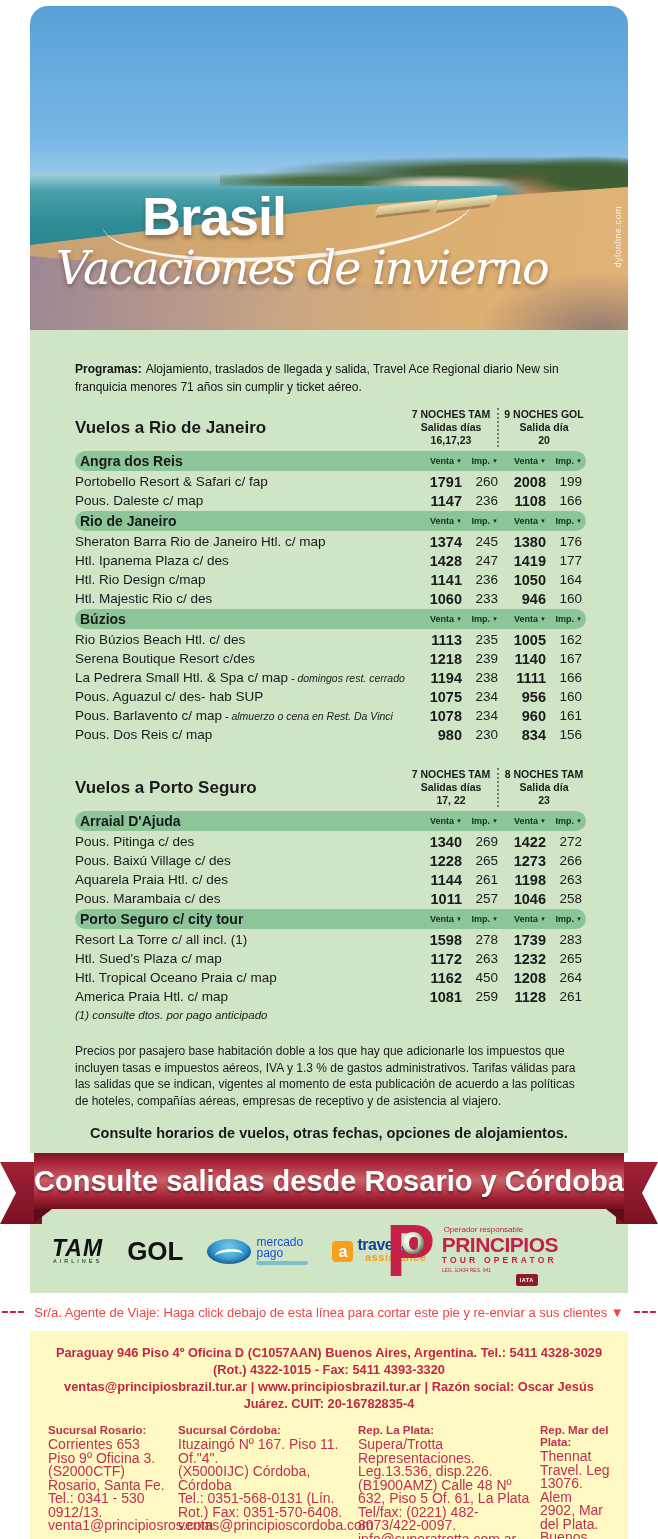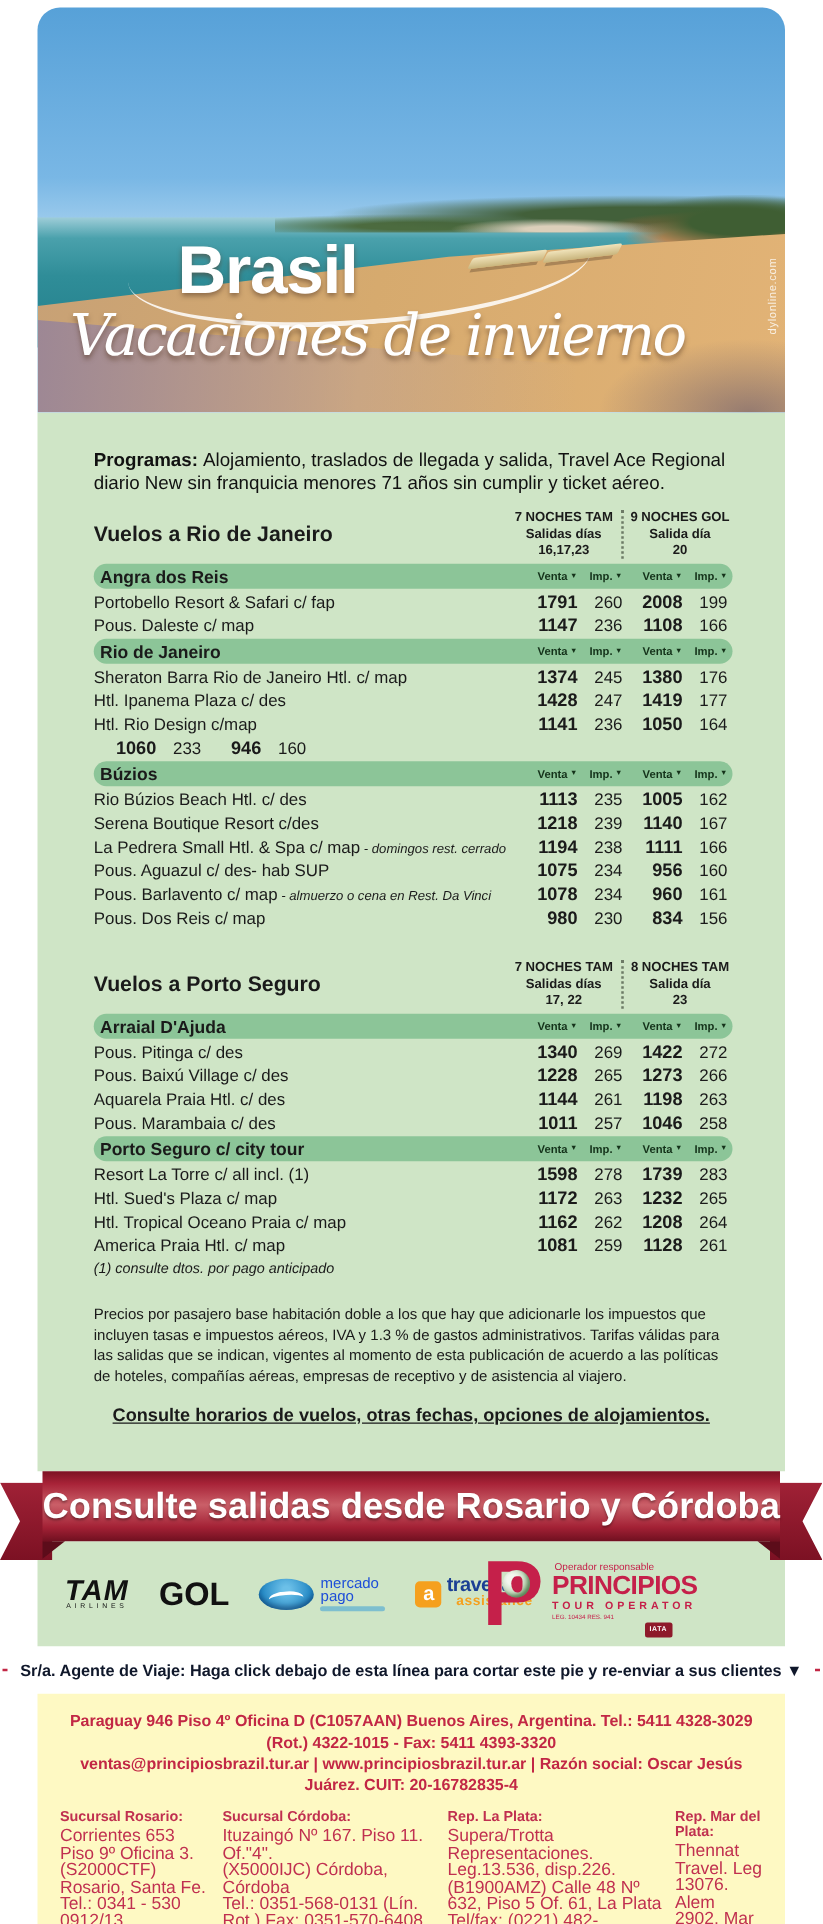--- a/index.html
+++ b/index.html
@@ -42,21 +42,21 @@
     letter-spacing:-1px;text-shadow:0 3px 4px rgba(90,60,40,.55);}
   .t2{margin-left:26px;font-family:"DejaVu Serif",serif;font-style:italic;font-size:46px;line-height:54px;
     color:#fff;letter-spacing:-2px;text-shadow:0 3px 4px rgba(90,60,40,.55);white-space:nowrap;}
   .credit{position:absolute;right:5px;top:200px;writing-mode:vertical-rl;transform:rotate(180deg);
     font-size:9px;color:rgba(255,255,255,.8);letter-spacing:.5px;}
 
   
   .green{background:#cfe5c6;margin:0 30px;}
   .pad{padding-left:45px;padding-right:42px;}
   .green-top{padding-top:30px;}
-  .intro{font-size:15px;line-height:18px;color:#111;}
+  .intro{font-size:12px;line-height:18px;color:#111;}
   .intro b{margin-right:4px;}
 
   .thead{display:flex;align-items:stretch;margin-top:12px;margin-bottom:4px;}
   .ttitle{flex:1;font-weight:700;font-size:17px;align-self:center;}
   .cgroup{text-align:center;font-weight:700;font-size:10.5px;line-height:13px;align-self:center;}
   .cgroup.g1{width:86px;}
   .cgroup.g2{width:84px;}
   .csep{width:0;border-left:2px dotted #6c7a66;margin:0 3px;}
 
   .pill{display:flex;align-items:center;background:#8cc598;border-radius:10px;height:20px;margin:1px 0;padding-right:4px;}
@@ -71,21 +71,21 @@
   .hnote{font-size:10.5px;font-style:italic;}
   .num{text-align:right;}
   .num.c0{width:50px;font-weight:700;font-size:14.5px;}
   .num.c1{width:36px;}
   .num.c2{width:48px;font-weight:700;font-size:14.5px;}
   .num.c3{width:36px;}
   .tgap{height:12px;}
   .ftnote{font-style:italic;font-size:11.5px;margin-top:3px;}
 
   .legal{margin-top:22px;font-size:12px;line-height:16.5px;}
-  .cta{text-align:center;font-weight:700;font-size:14.5px;margin:16px 0 0;padding-bottom:36px;text-decoration:underline;}
+  .cta{text-align:center;font-weight:700;font-size:14.5px;margin:16px 0 0;padding-bottom:12px;}
 
   
   .ribbon{position:relative;height:56px;z-index:3;}
   .rband{position:absolute;left:34px;right:34px;top:0;height:56px;z-index:2;
     background:linear-gradient(180deg,#7c1222 0%,#a82338 18%,#ca5f68 48%,#a32135 80%,#701020 100%);
     display:flex;align-items:center;justify-content:center;}
   .rband span{color:#fff;font-size:29px;font-weight:700;text-shadow:0 2px 2px rgba(0,0,0,.35);}
   .rtail{position:absolute;top:9px;width:42px;height:62px;z-index:1;
     background:linear-gradient(180deg,#a02136,#7c1123);}
   .rtail.left{left:0;clip-path:polygon(0 0,100% 0,100% 100%,0 100%,16px 50%);}
@@ -126,21 +126,21 @@
   .p-op{font-size:8px;color:#c5204a;margin-left:2px;}
   .p-name{font-size:21px;font-weight:900;color:#c5204a;letter-spacing:-.5px;line-height:21px;}
   .p-sub{font-size:8.5px;font-weight:700;color:#c5204a;letter-spacing:3.2px;}
   .p-leg{font-size:5px;color:#c5204a;margin-top:2px;}
   .p-iata{margin-top:1px;margin-left:74px;width:22px;height:12px;background:#8e1a2b;border-radius:2px;
     color:#fff;font-size:5.5px;font-weight:700;text-align:center;line-height:12px;letter-spacing:.5px;}
 
   
   .cutline{height:38px;display:flex;align-items:center;gap:10px;background:#fff;padding:0 2px;}
   .cutdash{flex:1;border-top:2px dashed #c22745;}
-  .cuttext{color:#0f172a;font-size:13px;white-space:nowrap;font-weight:bold;}
+  .cuttext{color:#ef4444;font-size:13px;white-space:nowrap;}
 
   
   .pfoot{background:#fef9c3;margin:0 30px;padding:13px 14px 0;color:#c03050;}
   .addr{text-align:center;font-size:12.8px;line-height:17px;font-weight:700;color:#c22745;}
   .branches{display:flex;margin-top:12px;gap:10px;padding:0 4px;}
   .branch{min-width:0;}
   .branch .bt{font-size:11.5px;font-weight:700;margin-bottom:2px;}
   .branch .bl{font-size:14px;line-height:13.5px;}
   .branch.b1{width:120px;}
   .branch.b2{width:170px;}
@@ -236,20 +236,21 @@
           <span class="num c3">177</span>
         </div>
         <div class="trow">
           <span class="hname">Htl. Rio Design c/map</span>
           <span class="num c0">1141</span>
           <span class="num c1">236</span>
           <span class="num c2">1050</span>
           <span class="num c3">164</span>
         </div>
         <div class="trow">
+          <span class="hname">Htl. Majestic Rio c/ des</span>
           <span class="num c0">1060</span>
           <span class="num c1">233</span>
           <span class="num c2">946</span>
           <span class="num c3">160</span>
         </div>
         <div class="pill">
           <span class="pill-name">Búzios</span>
           <span class="pill-cols">
             <span class="pcl c0">Venta<span class="arrow">▼</span></span>
             <span class="pcl c1">Imp.<span class="arrow">▼</span></span>
@@ -374,21 +375,21 @@
         <div class="trow">
           <span class="hname">Htl. Sued's Plaza c/ map</span>
           <span class="num c0">1172</span>
           <span class="num c1">263</span>
           <span class="num c2">1232</span>
           <span class="num c3">265</span>
         </div>
         <div class="trow">
           <span class="hname">Htl. Tropical Oceano Praia c/ map</span>
           <span class="num c0">1162</span>
-          <span class="num c1">262</span>
+          <span class="num c1">450</span>
           <span class="num c2">1208</span>
           <span class="num c3">264</span>
         </div>
         <div class="trow">
           <span class="hname">America Praia Htl. c/ map</span>
           <span class="num c0">1081</span>
           <span class="num c1">259</span>
           <span class="num c2">1128</span>
           <span class="num c3">261</span>
         </div>

